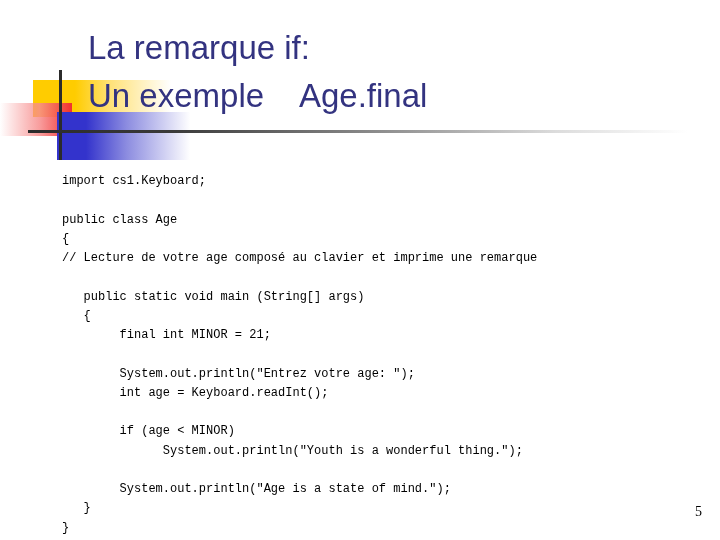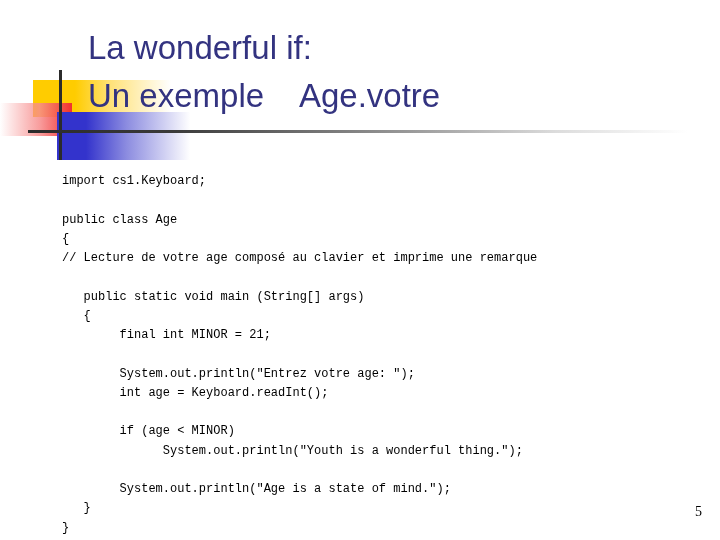--- a/index.html
+++ b/index.html
@@ -119,22 +119,22 @@
 <div id="slide">
 
   <div id="deco">
     <div class="deco-yellow"></div>
     <div class="deco-red"></div>
     <div class="deco-blue"></div>
     <div class="deco-vline"></div>
     <div class="deco-hline"></div>
   </div>
 
-  <div id="title-block"><span><span>La wonderful </span><span class="b">if</span><span class="b">:</span></span>
-<span>Un exemple    Age.votre</span></div>
+  <div id="title-block"><span><span>La remarque </span><span class="b">if</span><span class="b">:</span></span>
+<span>Un exemple    Age.final</span></div>
 
   <pre id="code-block">import cs1.Keyboard;
 
 public class Age
 {
 // Lecture de votre age composé au clavier et imprime une remarque
 
    public static void main (String[] args)
    {
         final int MINOR = 21;

